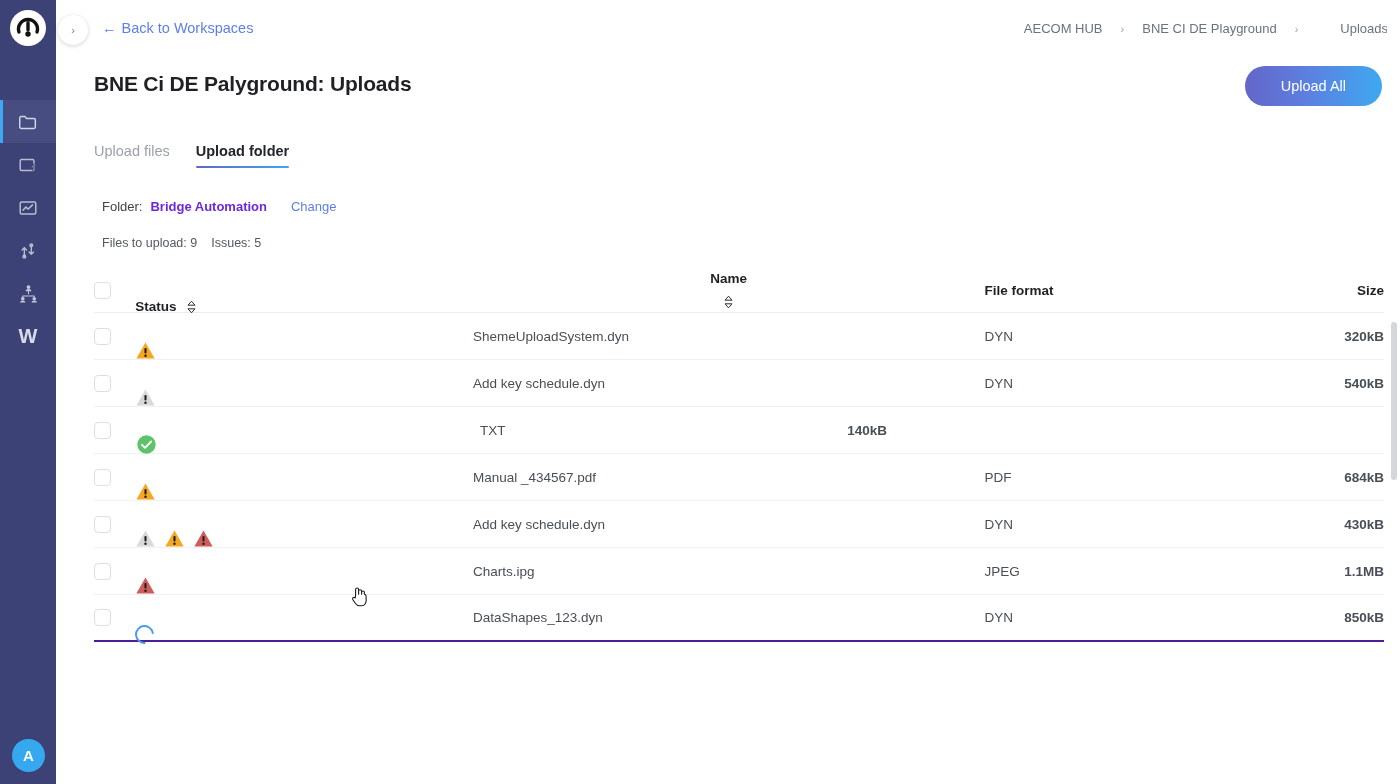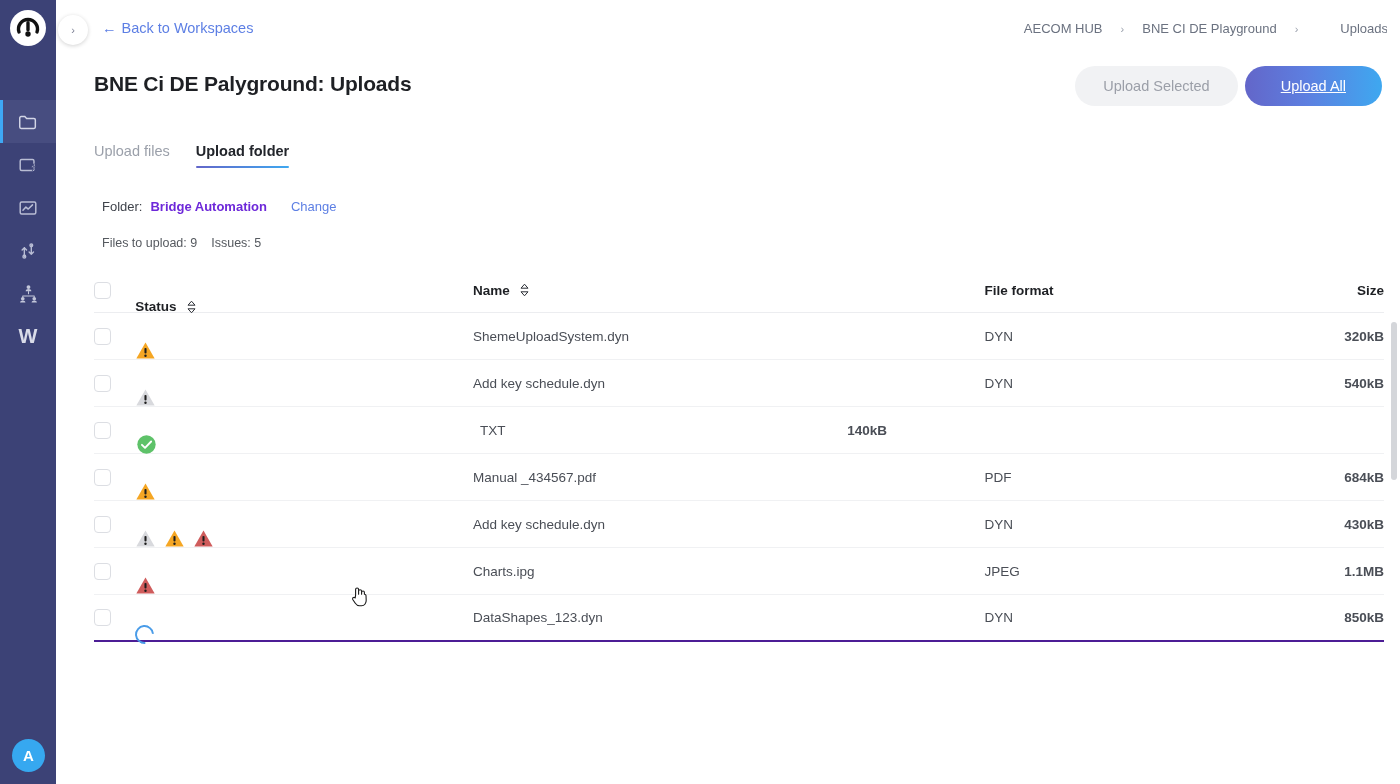--- a/index.html
+++ b/index.html
@@ -99,21 +99,21 @@
   }
   .btn {
     height: 40px; border-radius: 20px; border: none;
     font-size: 14.5px; font-family: "Liberation Sans", sans-serif;
     cursor: pointer; padding: 0 28px;
     display: flex; align-items: center; justify-content: center;
   }
   .btn-secondary { background: #f1f2f4; color: #9b9fa8; }
   .btn-primary {
     background: linear-gradient(90deg, #6366c9 0%, #5d7fe0 45%, #3ea8f0 100%);
-    color: #ffffff; padding: 0 36px; font-weight: 500; text-decoration: underline;
+    color: #ffffff; padding: 0 36px; font-weight: 500;
   }
 
   
   .tabs {
     position: absolute; left: 38px; top: 143px;
     display: flex; gap: 26px;
   }
   .tab {
     font-size: 14.5px; color: #9ba0aa; padding-bottom: 9px;
     cursor: pointer; position: relative;
@@ -153,21 +153,21 @@
   }
   .row {
     display: flex; align-items: center;
     height: 47px;
     border-bottom: 1px solid #f0f1f3;
   }
   .row:last-child { border-bottom: 2px solid #4c1d95; }
 
   .c-check { width: 42px; display: flex; align-items: center; }
   .c-status { width: 344px; display: flex; align-items: center; gap: 9px; margin-top: 33px; }
-  .c-name   { width: 521px; }
+  .c-name   { width: 521px; flex-direction: column; }
   .c-format { width: 342px; }
   .c-size   { width: 65px; text-align: right; font-weight: bold; }
 
   .th {
     font-size: 13.5px; font-weight: bold; color: #1e2024;
     display: flex; align-items: center; gap: 9px;
   }
   .td {
     font-size: 13.5px; color: #4a4e56;
   }
@@ -285,21 +285,20 @@
     <span class="bc-item">AECOM HUB</span>
     <span class="bc-sep">›</span>
     <span class="bc-item">BNE CI DE Playground</span>
     <span class="bc-sep">›</span>
     <span class="bc-item current">Uploads</span>
   </div>
 
   <div class="page-title">BNE Ci DE Palyground: Uploads</div>
 
   <div class="btn-row">
-    <button class="btn btn-secondary">Upload Selected</button>
     <button class="btn btn-primary">Upload All</button>
   </div>
 
   <div class="tabs">
     <div class="tab">Upload files</div>
     <div class="tab active">Upload folder</div>
   </div>
 
   <div class="folder-row">
     <span class="folder-label">Folder:</span>

